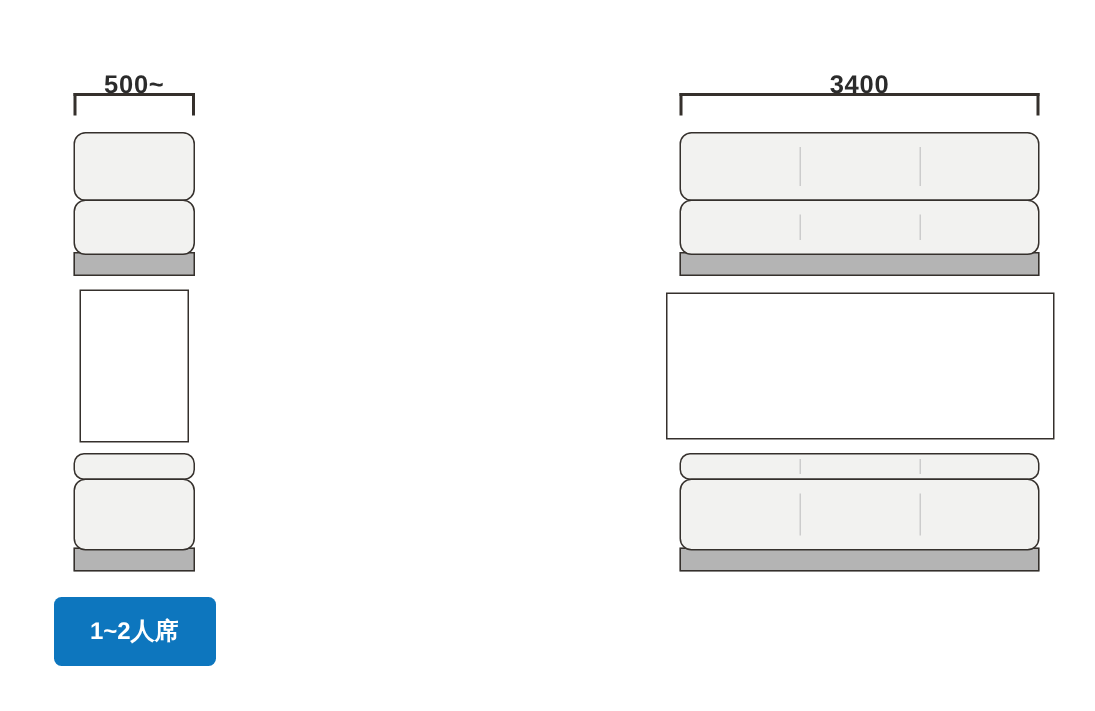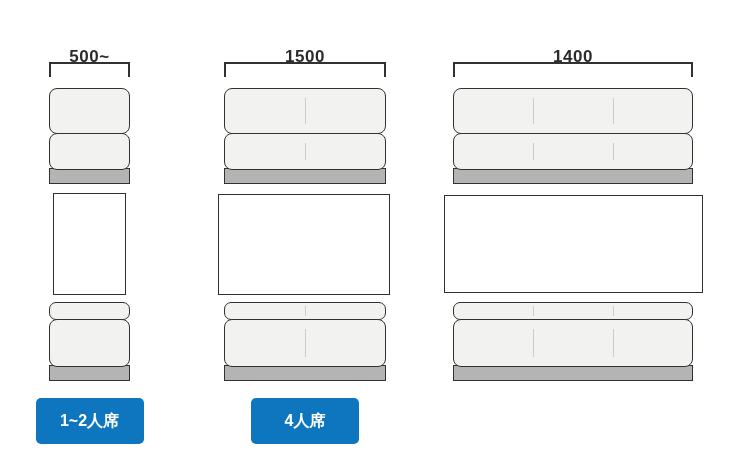--- a/index.html
+++ b/index.html
@@ -109,51 +109,23 @@
 
     <div class="sofa sofa-bottom">
       <div class="cushion strip"></div>
       <div class="cushion main"></div>
       <div class="base"></div>
     </div>
 
     <div class="seat-label">1~2人席</div>
   </section>
 
-  <section class="column col-medium">
-    <div class="dim-label">1500</div>
-    <div class="bracket"></div>
-
-    <div class="sofa sofa-top">
-      <div class="cushion back">
-        <div class="divider at-50"></div>
-      </div>
-      <div class="cushion seat">
-        <div class="divider at-50"></div>
-      </div>
-      <div class="base"></div>
-    </div>
-
-    <div class="table"></div>
-
-    <div class="sofa sofa-bottom">
-      <div class="cushion strip">
-        <div class="divider at-50"></div>
-      </div>
-      <div class="cushion main">
-        <div class="divider at-50"></div>
-      </div>
-      <div class="base"></div>
-    </div>
-
-    <div class="seat-label">4人席</div>
-  </section>
 
   <section class="column col-large">
-    <div class="dim-label">1400</div>
+    <div class="dim-label">3400</div>
     <div class="bracket"></div>
 
     <div class="sofa sofa-top">
       <div class="cushion back">
         <div class="divider at-33"></div>
         <div class="divider at-66"></div>
       </div>
       <div class="cushion seat">
         <div class="divider at-33"></div>
         <div class="divider at-66"></div>

